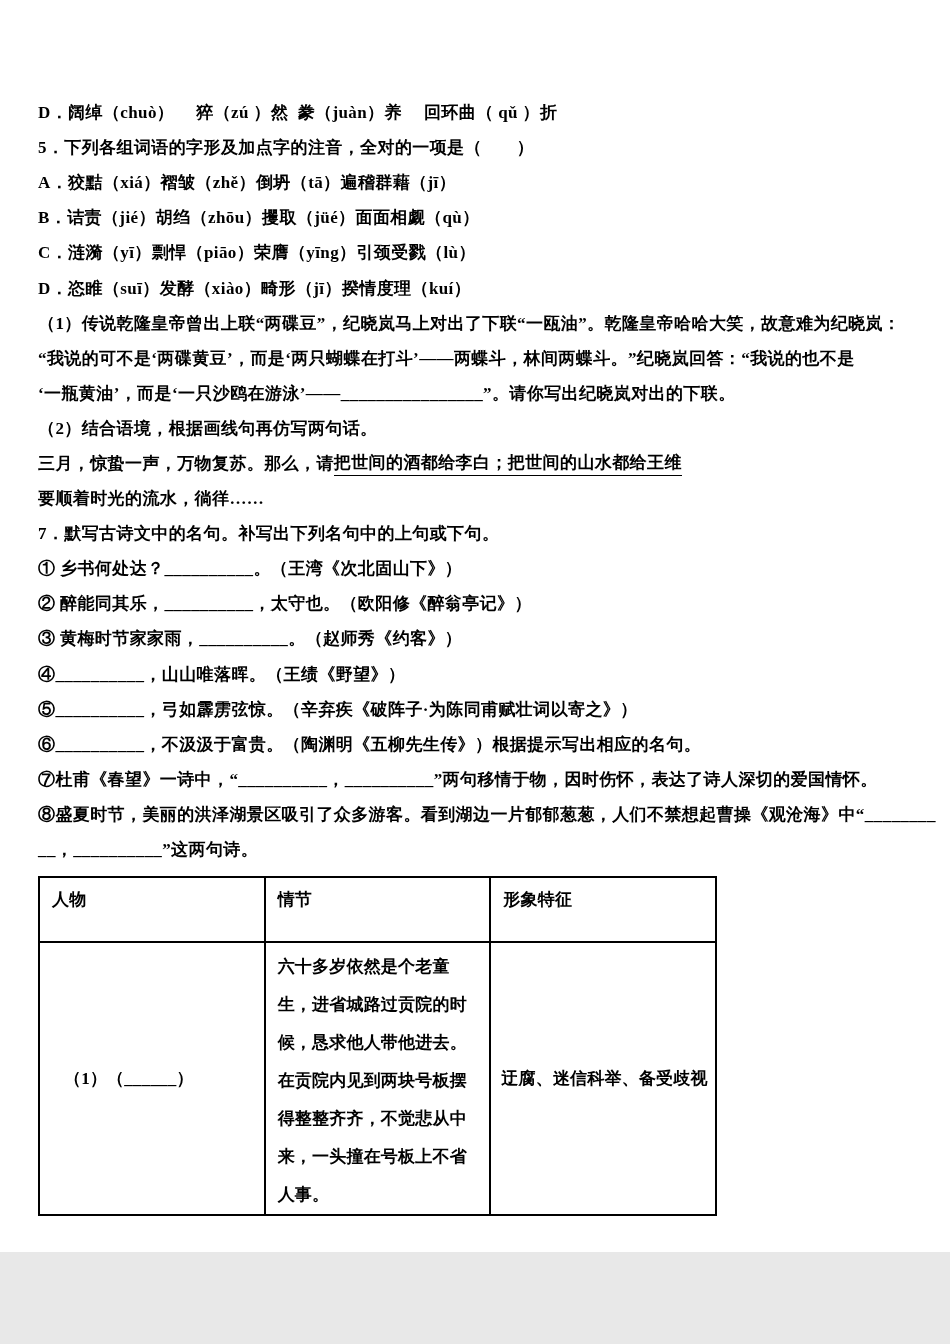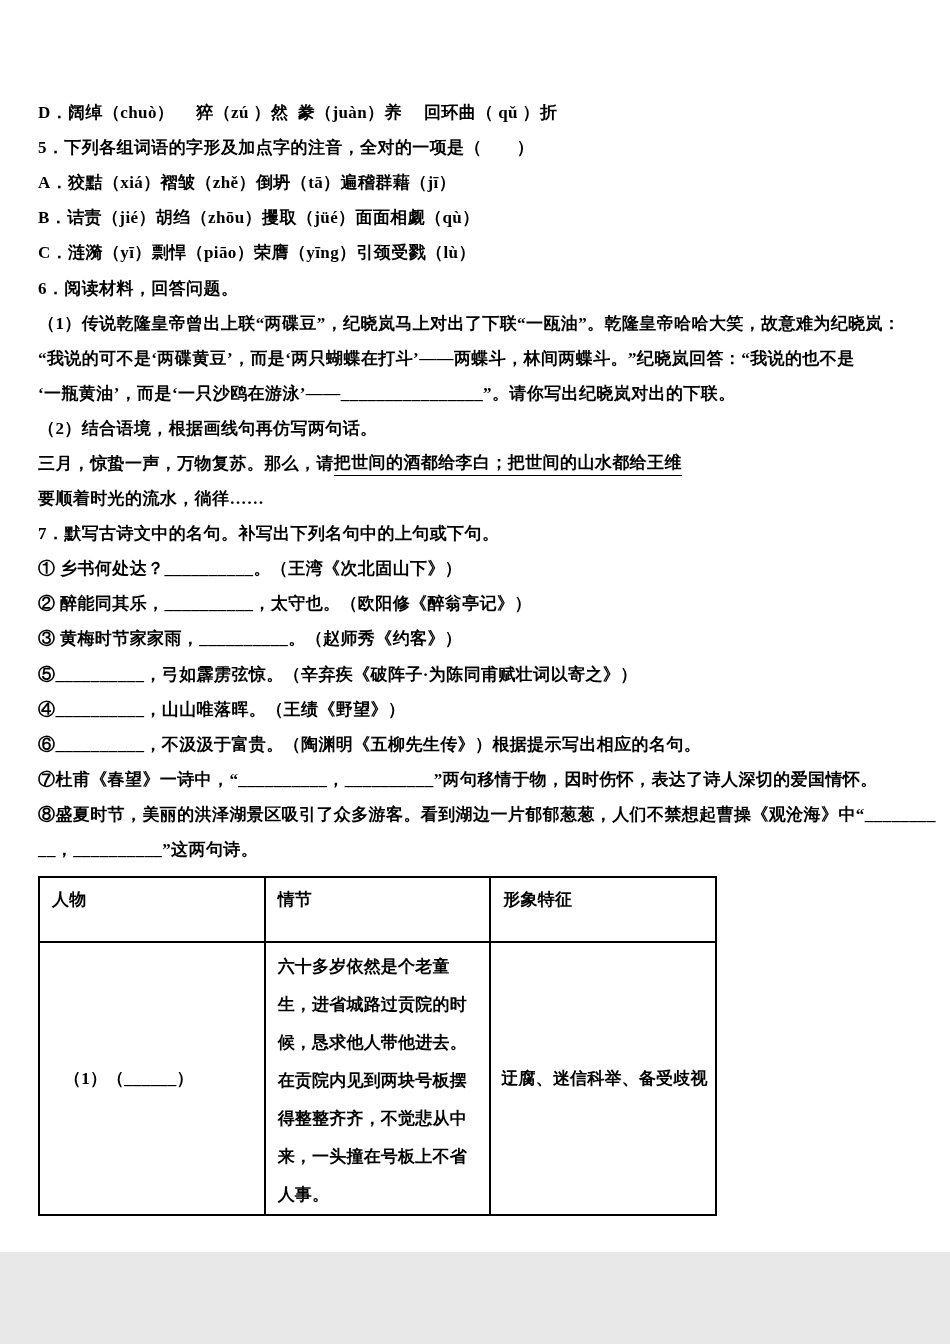--- a/index.html
+++ b/index.html
@@ -53,33 +53,33 @@
 <body>
 
 <div class="page">
   <div class="doc">
     <div>
         <div class="line"><span>D．阔绰（chuò）　 猝（zú ）然  豢（juàn）养　 回环曲（ qǔ ）折</span></div>
         <div class="line"><span>5．下列各组词语的字形及加点字的注音，全对的一项是（　　）</span></div>
         <div class="line"><span>A．狡黠（xiá）褶皱（zhě）倒坍（tā）遍稽群藉（jī）</span></div>
         <div class="line"><span>B．诘责（jié）胡绉（zhōu）攫取（jüé）面面相觑（qù）</span></div>
         <div class="line"><span>C．涟漪（yī）剽悍（piāo）荣膺（yīng）引颈受戮（lù）</span></div>
-        <div class="line"><span>6．阅读材料，回答问题。</span></div>
+        <div class="line"><span>D．恣睢（suī）发酵（xiào）畸形（jī）揆情度理（kuí）</span></div>
         <div class="line"><span>（1）传说乾隆皇帝曾出上联“两碟豆”，纪晓岚马上对出了下联“一瓯油”。乾隆皇帝哈哈大笑，故意难为纪晓岚：</span></div>
         <div class="line"><span>“我说的可不是‘两碟黄豆’，而是‘两只蝴蝶在打斗’——两蝶斗，林间两蝶斗。”纪晓岚回答：“我说的也不是</span></div>
         <div class="line"><span>‘一瓶黄油’，而是‘一只沙鸥在游泳’——________________”。请你写出纪晓岚对出的下联。</span></div>
         <div class="line"><span>（2）结合语境，根据画线句再仿写两句话。</span></div>
         <div class="line"><span>三月，惊蛰一声，万物复苏。那么，请</span><span class="ul">把世间的酒都给李白；把世间的山水都给王维</span></div>
         <div class="line"><span>要顺着时光的流水，徜徉……</span></div>
         <div class="line"><span>7．默写古诗文中的名句。补写出下列名句中的上句或下句。</span></div>
         <div class="line"><span>① 乡书何处达？__________。（王湾《次北固山下》）</span></div>
         <div class="line"><span>② 醉能同其乐，__________，太守也。（欧阳修《醉翁亭记》）</span></div>
         <div class="line"><span>③ 黄梅时节家家雨，__________。（赵师秀《约客》）</span></div>
+        <div class="line"><span>④__________，山山唯落晖。（王绩《野望》）</span></div>
         <div class="line"><span>⑤__________，弓如霹雳弦惊。（辛弃疾《破阵子·为陈同甫赋壮词以寄之》）</span></div>
-        <div class="line"><span>④__________，山山唯落晖。（王绩《野望》）</span></div>
         <div class="line"><span>⑥__________，不汲汲于富贵。（陶渊明《五柳先生传》）根据提示写出相应的名句。</span></div>
         <div class="line"><span>⑦杜甫《春望》一诗中，“__________，__________”两句移情于物，因时伤怀，表达了诗人深切的爱国情怀。</span></div>
         <div class="line"><span>⑧盛夏时节，美丽的洪泽湖景区吸引了众多游客。看到湖边一片郁郁葱葱，人们不禁想起曹操《观沧海》中“________</span></div>
         <div class="line"><span>__，__________”这两句诗。</span></div>
       </div>
 
     <table class="match">
       <tbody>
         <tr>
           <td class="th">人物</td>

